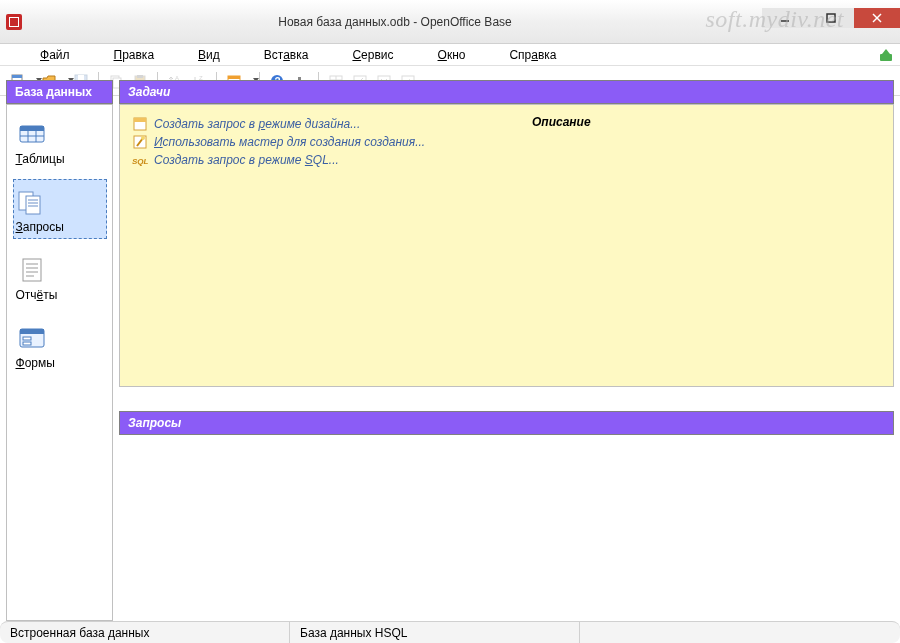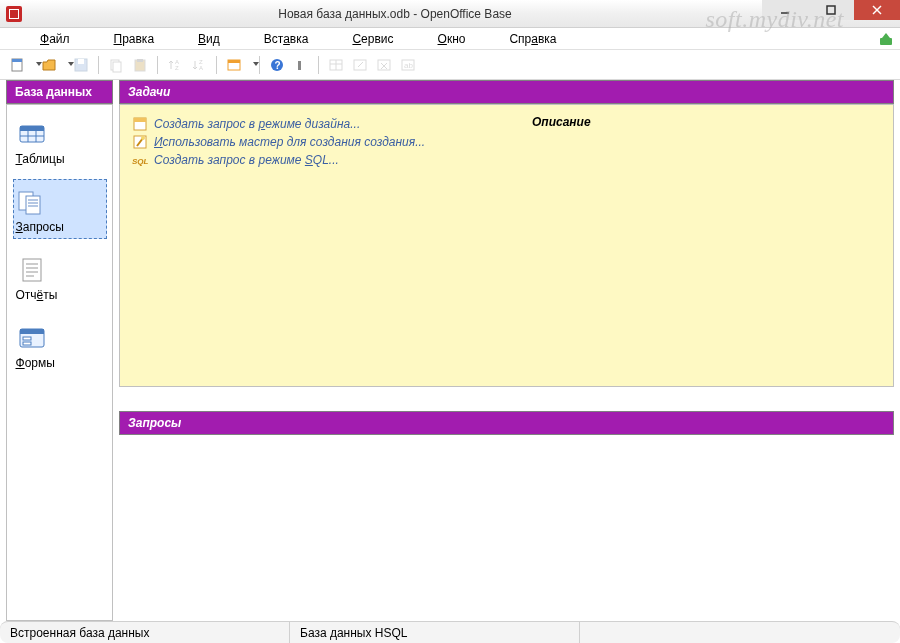--- a/index.html
+++ b/index.html
@@ -1,20 +1,20 @@
 <!DOCTYPE html>
 <html><head>
 <meta charset="utf-8">
 <style>
   * { box-sizing: border-box; }
   html, body { margin: 0; padding: 0; font-family: "Segoe UI", Tahoma, sans-serif; font-size: 12px; color: #000; }
   body { width: 900px; height: 643px; background: #fff; position: relative; overflow: hidden; }
 
   
-  .titlebar { height: 28px; background: linear-gradient(#fff,#f0f0f0,#e8e8e8); display: flex; align-items: center; border-bottom: 1px solid #d0d0d0; }
+  .titlebar { height: 44px; background: linear-gradient(#fff,#f0f0f0,#e8e8e8); display: flex; align-items: center; border-bottom: 1px solid #d0d0d0; }
   .titlebar .appicon { width: 16px; height: 16px; margin: 0 6px; background: #c62828; border-radius: 2px; position: relative; }
   .titlebar .appicon:after{content:"";position:absolute;inset:3px;border:1px solid #fff;}
   .titlebar .title { flex: 1; text-align: center; color: #333; }
   .winbtns { display: flex; }
   .winbtn { width: 46px; height: 20px; display: flex; align-items: center; justify-content: center; margin-top:-8px;}
   .winbtn.min, .winbtn.max { background: #e6e6e6; color:#555; }
   .winbtn.close { background: #c8493d; color: #fff; }
   .winbtn svg { display:block; }
 
   
@@ -29,21 +29,21 @@
   .tbtn { width: 22px; height: 22px; display: flex; align-items: center; justify-content: center; border-radius: 2px; position:relative; }
   .tbtn.disabled svg { opacity: .35; }
   .tbtn .drop { position:absolute; right:-6px; top:8px; border-left:3px solid transparent;border-right:3px solid transparent;border-top:4px solid #555;}
   .tbtn.wd { width:30px; padding-right:8px;}
   .tsep { width: 1px; height: 18px; background: #ccc; margin: 0 4px; }
 
   
   .main { position: absolute; top: 80px; bottom: 22px; left: 6px; right: 6px; display: flex; gap: 6px; }
 
   .sidepanel { width: 107px; display: flex; flex-direction: column; }
-  .panelhdr { background: #a21caf; color: #fff; padding: 4px 8px; border: 1px solid #808080; font-weight: bold; }
+  .panelhdr { background: #8b5cf6; color: #fff; padding: 4px 8px; border: 1px solid #808080; font-weight: bold; }
   .sidebody { flex: 1; border: 1px solid #c0c0c0; background: #fff; padding: 6px 4px; display: flex; flex-direction: column; gap: 8px; align-items:center; }
   .navbtn { width: 94px; display:flex; flex-direction:column; align-items:flex-start; padding:8px 2px 4px; border:1px solid transparent; cursor:default; }
   .navbtn.sel { background:#cfe3ff; border:1px dashed #4a7dbf; }
   .navbtn .ico { width:32px; height:28px; margin-bottom:4px; }
   .navbtn .lbl { font-size:12px; }
   .navbtn .lbl .ul { text-decoration: underline; }
 
   .rightcol { flex:1; display:flex; flex-direction:column; gap:24px; min-width:0;font-style:italic; }
 
   .taskpanel { display:flex; flex-direction:column; flex:1; min-height:0;}

